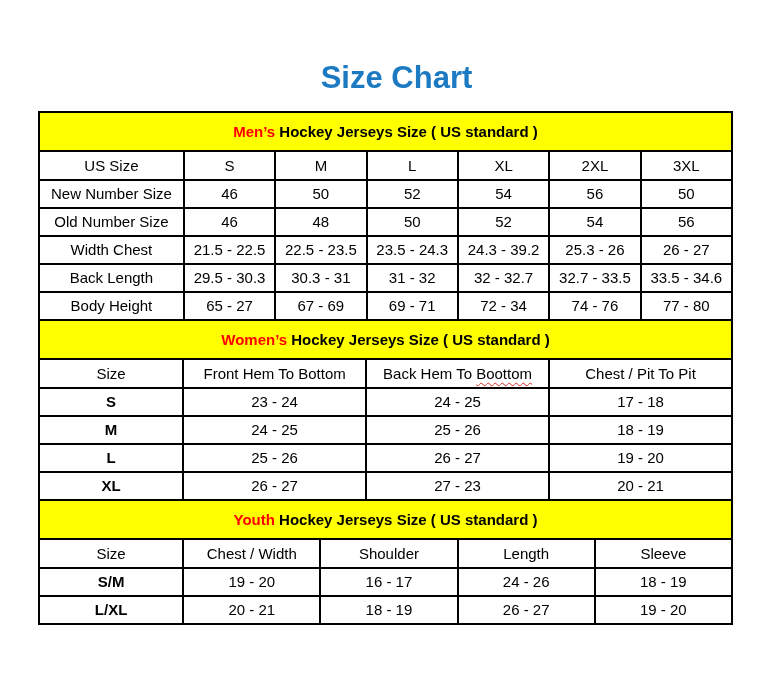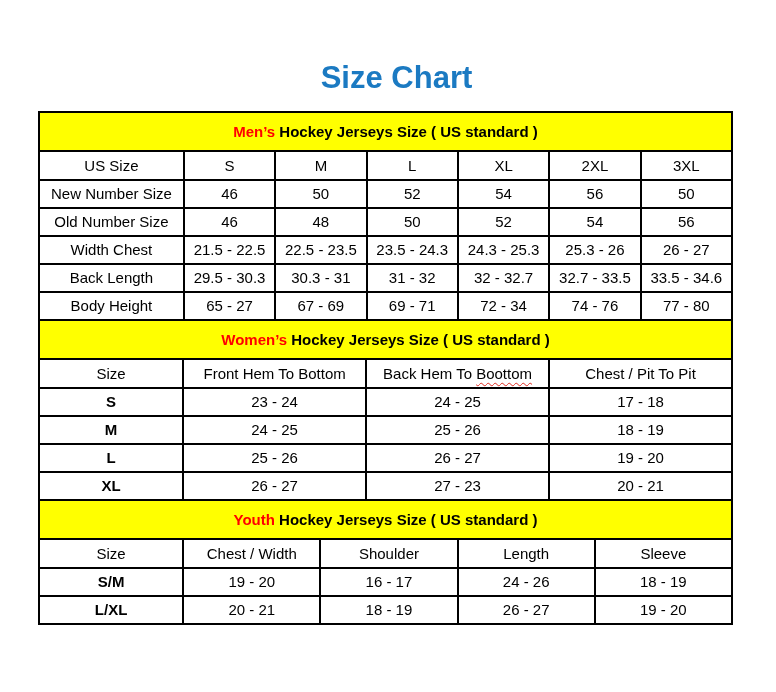--- a/index.html
+++ b/index.html
@@ -106,21 +106,21 @@
             <td class="data-cell">50</td>
             <td class="data-cell">52</td>
             <td class="data-cell">54</td>
             <td class="data-cell">56</td>
           </tr>
           <tr>
             <td class="row-label">Width Chest</td>
             <td class="data-cell">21.5 - 22.5</td>
             <td class="data-cell">22.5 - 23.5</td>
             <td class="data-cell">23.5 - 24.3</td>
-            <td class="data-cell">24.3 - 25.3</td>
+            <td class="data-cell">24.3 - 39.2</td>
             <td class="data-cell">25.3 - 26</td>
             <td class="data-cell">26 - 27</td>
           </tr>
           <tr>
             <td class="row-label">Back Length</td>
             <td class="data-cell">29.5 - 30.3</td>
             <td class="data-cell">30.3 - 31</td>
             <td class="data-cell">31 - 32</td>
             <td class="data-cell">32 - 32.7</td>
             <td class="data-cell">32.7 - 33.5</td>

